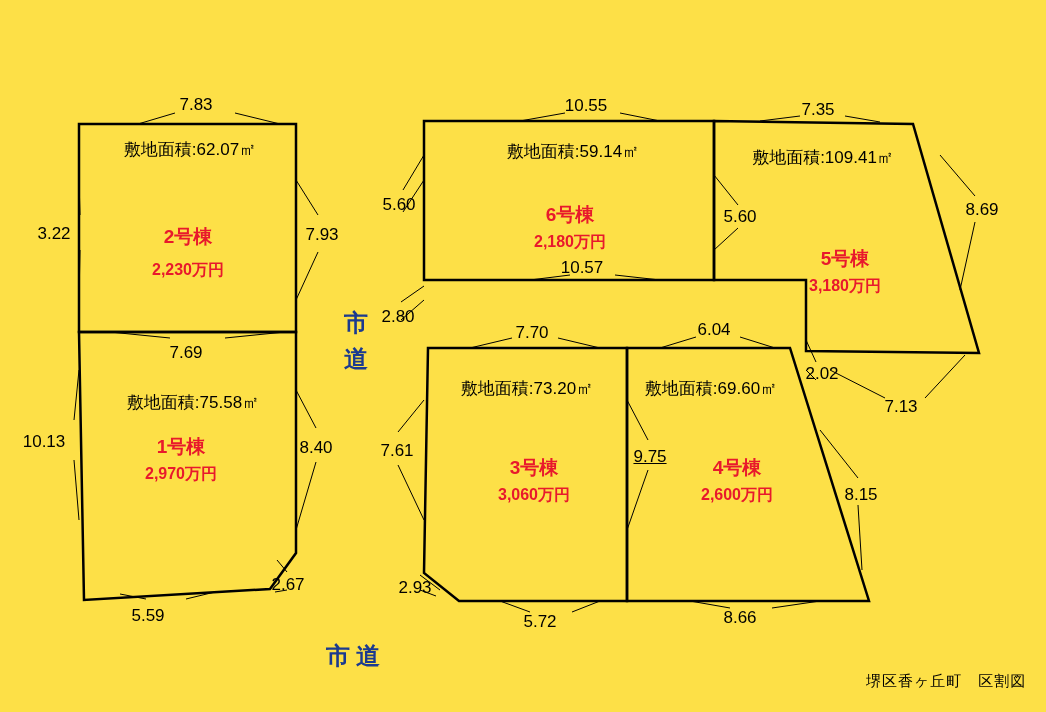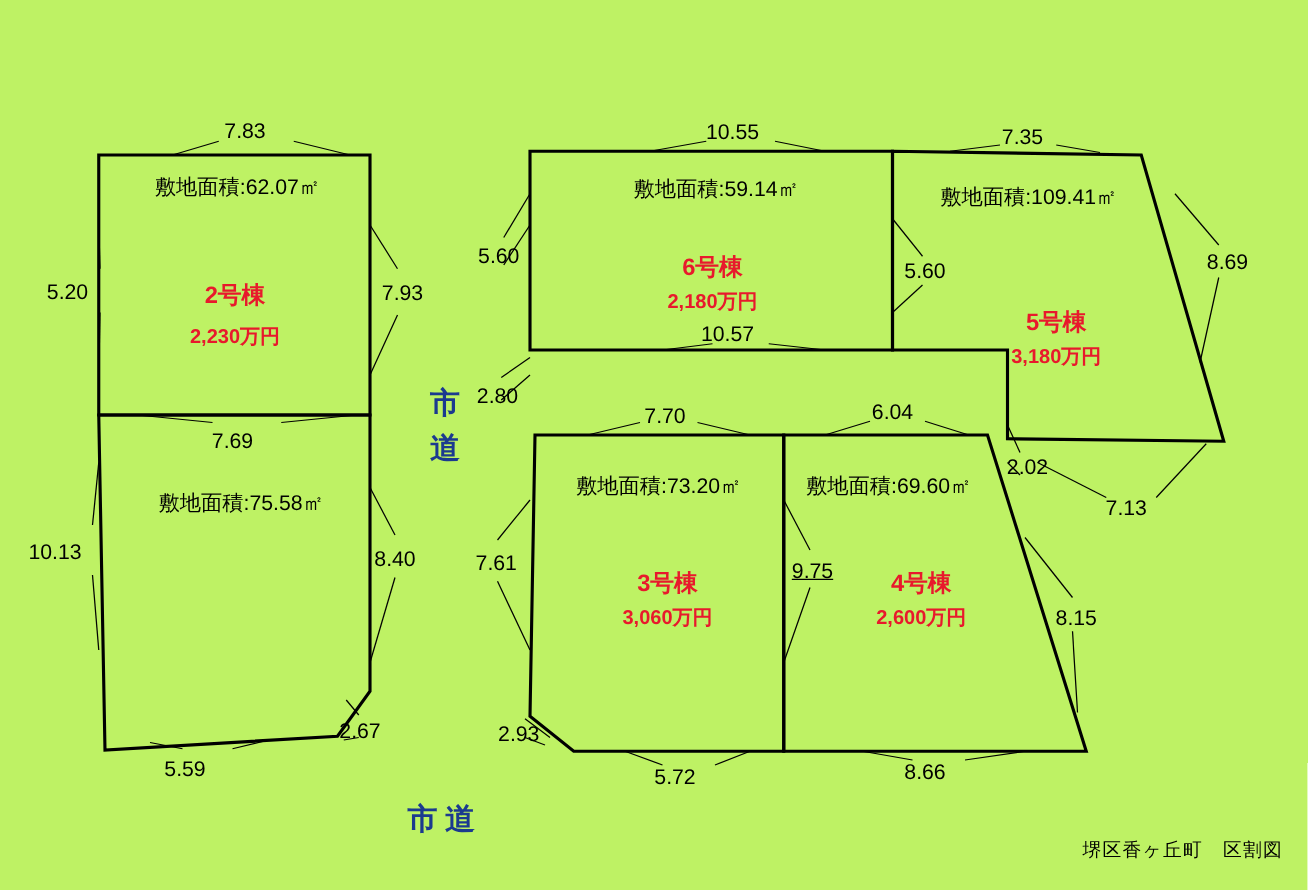--- a/index.html
+++ b/index.html
@@ -7,21 +7,21 @@
     padding: 0;
     background: #ffffff;
   }
   body {
     font-family: "Liberation Sans", sans-serif;
   }
   #stage {
     position: relative;
     width: 1046px;
     height: 712px;
-    background: #bef264;
+    background: #fde047;
     overflow: hidden;
   }
   svg.plot-layer {
     position: absolute;
     left: 0;
     top: 0;
     width: 1046px;
     height: 712px;
   }
   .lbl {
@@ -139,21 +139,21 @@
       <path d="M420,575 L440,590"></path>
       <path d="M420,590 L436,596"></path>
       <path d="M530,612 L500,601"></path>
       <path d="M572,612 L600,601"></path>
       <path d="M730,608 L690,601"></path>
       <path d="M772,608 L820,601"></path>
     </g>
   </svg>
 
   <div class="lbl dim center" style="left:196px;top:95px;">7.83</div>
-  <div class="lbl dim center" style="left:54px;top:224px;">5.20</div>
+  <div class="lbl dim center" style="left:54px;top:224px;">3.22</div>
   <div class="lbl dim center" style="left:322px;top:225px;">7.93</div>
   <div class="lbl dim center" style="left:186px;top:343px;">7.69</div>
   <div class="lbl dim center" style="left:44px;top:432px;">10.13</div>
   <div class="lbl dim center" style="left:316px;top:438px;">8.40</div>
   <div class="lbl dim center" style="left:288px;top:575px;">2.67</div>
   <div class="lbl dim center" style="left:148px;top:606px;">5.59</div>
   <div class="lbl dim center" style="left:586px;top:96px;">10.55</div>
   <div class="lbl dim center" style="left:399px;top:195px;">5.60</div>
   <div class="lbl dim center" style="left:740px;top:207px;">5.60</div>
   <div class="lbl dim center" style="left:582px;top:258px;">10.57</div>
@@ -175,20 +175,24 @@
   <div class="lbl area center" style="left:193px;top:393px;">敷地面積:75.58㎡</div>
   <div class="lbl area center" style="left:573px;top:142px;">敷地面積:59.14㎡</div>
   <div class="lbl area center" style="left:823px;top:148px;">敷地面積:109.41㎡</div>
   <div class="lbl area center" style="left:527px;top:379px;">敷地面積:73.20㎡</div>
   <div class="lbl area center" style="left:711px;top:379px;">敷地面積:69.60㎡</div>
 
   <div class="lbl center" style="left:188px;top:226px;">
     <div class="lot-name">2号棟</div>
     <div class="lot-price" style="margin-top:13px;">2,230万円</div>
   </div>
+  <div class="lbl center" style="left:181px;top:436px;">
+    <div class="lot-name">1号棟</div>
+    <div class="lot-price" style="margin-top:7px;">2,970万円</div>
+  </div>
   <div class="lbl center" style="left:570px;top:204px;">
     <div class="lot-name">6号棟</div>
     <div class="lot-price" style="margin-top:7px;">2,180万円</div>
   </div>
   <div class="lbl center" style="left:845px;top:248px;">
     <div class="lot-name">5号棟</div>
     <div class="lot-price" style="margin-top:7px;">3,180万円</div>
   </div>
   <div class="lbl center" style="left:534px;top:457px;">
     <div class="lot-name">3号棟</div>

